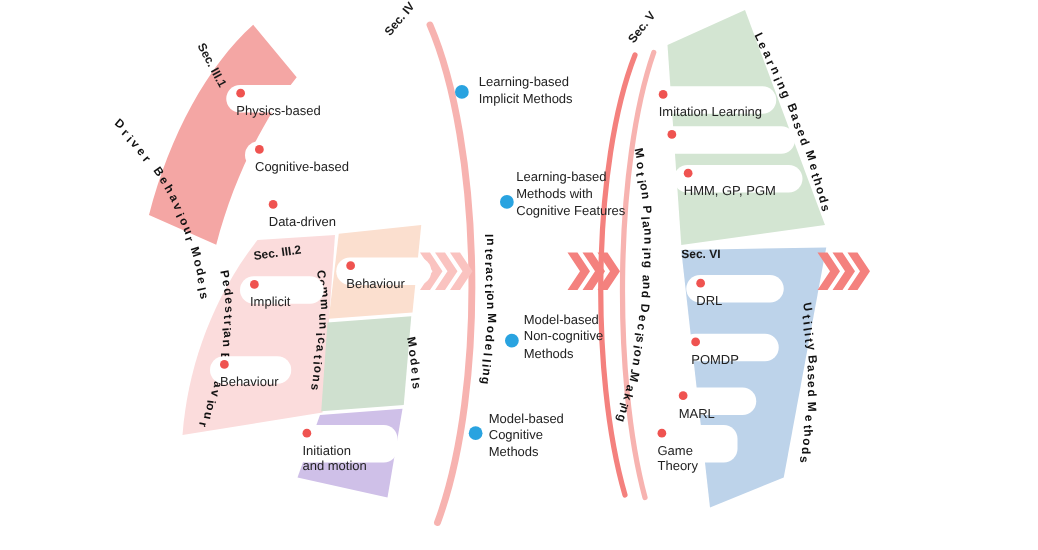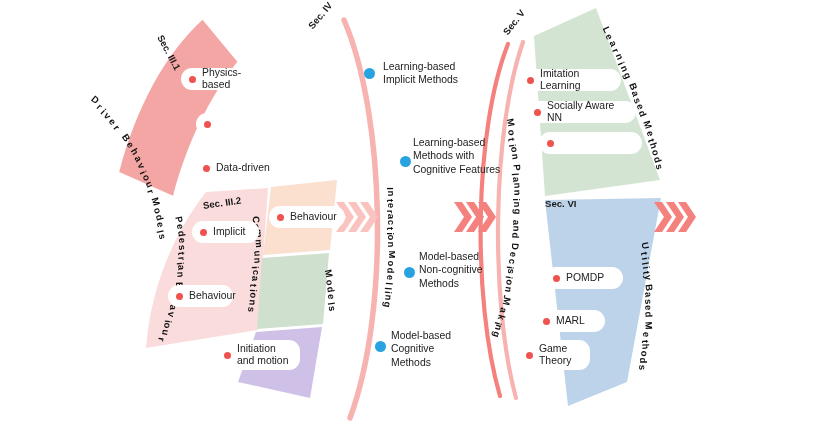--- a/index.html
+++ b/index.html
@@ -16,24 +16,24 @@
   .endcap{
     position:absolute;font-weight:bold;font-size:13.2px;color:#1a1a1a;
     text-align:center;line-height:1.35;letter-spacing:.1px;
   }
   #left-endcap{left:8px;top:192px;width:150px;}
   #right-endcap{left:676px;top:192px;width:150px;}
 
   
   .chip{
     position:absolute;background:#ffffff;border-radius:11px;
-    display:flex;align-items:center;gap:6px;
+    display:flex;gap:6px;
     padding:3px 10px 3px 8px;
     font-size:10.4px;color:#222222;line-height:1.18;
-    box-sizing:border-box;white-space:pre-line;
+    box-sizing:border-box;white-space:pre-line;flex-direction:column;
   }
   .chip .dot{
     width:7px;height:7px;border-radius:50%;background:#ef5350;flex:0 0 auto;
   }
   .chip .ctxt{display:block;}
 
   
   .sectag{
     position:absolute;font-weight:bold;font-size:9.6px;color:#1a1a1a;
     white-space:nowrap;transform-origin:left center;
@@ -298,63 +298,68 @@
     <span style="left:640px;top:362px;transform:rotate(91deg);">s</span>
   </div>
 
   <div class="chip" style="left:181px;top:68px;width:94px;height:22px;">
     <span class="dot"></span>
     <span class="ctxt">Physics-based</span>
   </div>
 
   <div class="chip" style="left:196px;top:113px;width:101px;height:22px;">
     <span class="dot"></span>
-  </div>
-
-  <div class="chip" style="left:195px;top:157px;width:90px;height:22px;">
+    <span class="ctxt">Cognitive-based</span>
+  </div>
+
+  <div class="chip" style="left:207px;top:157px;width:90px;height:22px;">
     <span class="dot"></span>
     <span class="ctxt">Data-driven</span>
   </div>
 
   <div class="chip" style="left:192px;top:221px;width:67px;height:22px;">
     <span class="dot"></span>
     <span class="ctxt">Implicit</span>
   </div>
 
   <div class="chip" style="left:168px;top:285px;width:65px;height:22px;">
     <span class="dot"></span>
     <span class="ctxt">Behaviour</span>
   </div>
 
   <div class="chip" style="left:269px;top:206px;width:76px;height:22px;">
     <span class="dot"></span>
     <span class="ctxt">Behaviour</span>
   </div>
 
 
-  <div class="chip" style="left:216px;top:340px;width:84px;height:30px;">
+  <div class="chip" style="left:234px;top:340px;width:84px;height:30px;">
     <span class="dot"></span>
     <span class="ctxt">Initiation
 and motion</span>
   </div>
 
   <div class="chip" style="left:519px;top:69px;width:102px;height:22px;">
     <span class="dot"></span>
     <span class="ctxt">Imitation Learning</span>
   </div>
 
   <div class="chip" style="left:526px;top:101px;width:110px;height:22px;">
     <span class="dot"></span>
-    <span class="ctxt">Socially Aware NN</span>
   </div>
 
   <div class="chip" style="left:539px;top:132px;width:103px;height:22px;">
     <span class="dot"></span>
-  </div>
-
+    <span class="ctxt">HMM, GP, PGM</span>
+  </div>
+
+  <div class="chip" style="left:549px;top:220px;width:78px;height:22px;">
+    <span class="dot"></span>
+    <span class="ctxt">DRL</span>
+  </div>
 
   <div class="chip" style="left:535px;top:310px;width:70px;height:22px;">
     <span class="dot"></span>
     <span class="ctxt">MARL</span>
   </div>
 
   <div class="chip" style="left:545px;top:267px;width:78px;height:22px;">
     <span class="dot"></span>
     <span class="ctxt">POMDP</span>
   </div>

